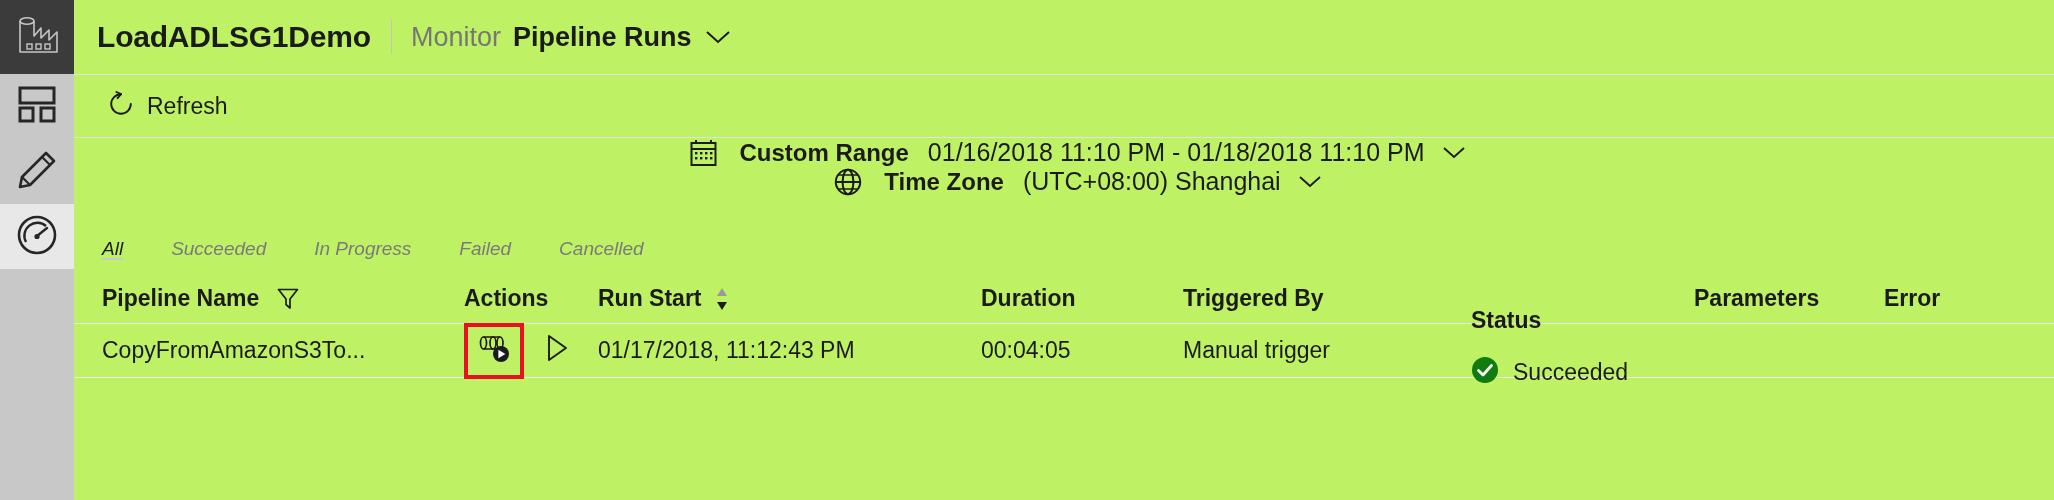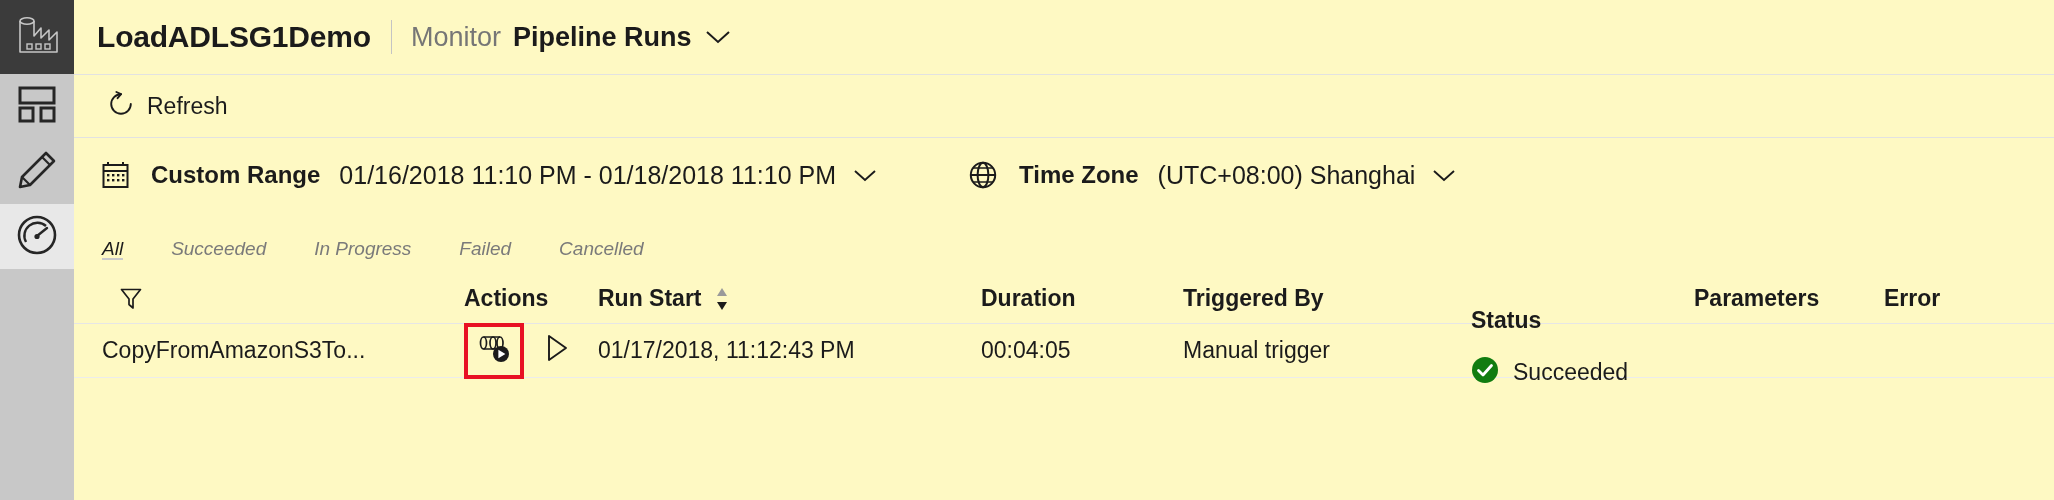--- a/index.html
+++ b/index.html
@@ -33,21 +33,21 @@
     display: flex; align-items: center; justify-content: center;
     background: #c8c8c8;
   }
   .rail-item.selected { background: #e8e8e8; }
 
   
   #main {
     position: absolute;
     left: 74px; top: 0;
     width: 1980px; height: 500px;
-    background: #fef9c3;
+    background: #bef264;
   }
 
   
   #page-header {
     height: 74px;
     display: flex;
     align-items: center;
     padding-left: 23px;
     box-sizing: border-box;
   }
@@ -105,20 +105,21 @@
     color: #1b1b1b;
   }
 
   
   #filter-bar {
     height: 74px;
     display: flex;
     align-items: center;
     padding-left: 28px;
     box-sizing: border-box;
+    flex-direction: column;
   }
   .filter-group {
     display: flex;
     align-items: center;
   }
   .filter-icon { margin-right: 22px; display:inline-flex; align-items:center; }
   .filter-label {
     font-size: 24px;
     font-weight: bold;
     color: #1b1b1b;
@@ -363,20 +364,21 @@
     <div class="tab">Succeeded</div>
     <div class="tab">In Progress</div>
     <div class="tab">Failed</div>
     <div class="tab">Cancelled</div>
   </div>
 
   <div id="runs-table">
 
     <div class="t-row t-head">
       <div class="th col-name">
+        <span>Pipeline Name</span>
         <span class="filter-funnel">
           <svg width="22" height="24" viewBox="0 0 22 24">
             <path d="M1.5 2.5 L20.5 2.5 L13 12 L13 21 L9 17.5 L9 12 Z" fill="none" stroke="#1b1b1b" stroke-width="1.7" stroke-linejoin="round"></path>
           </svg>
         </span>
       </div>
 
       <div class="th col-actions">
         <span>Actions</span>
       </div>

